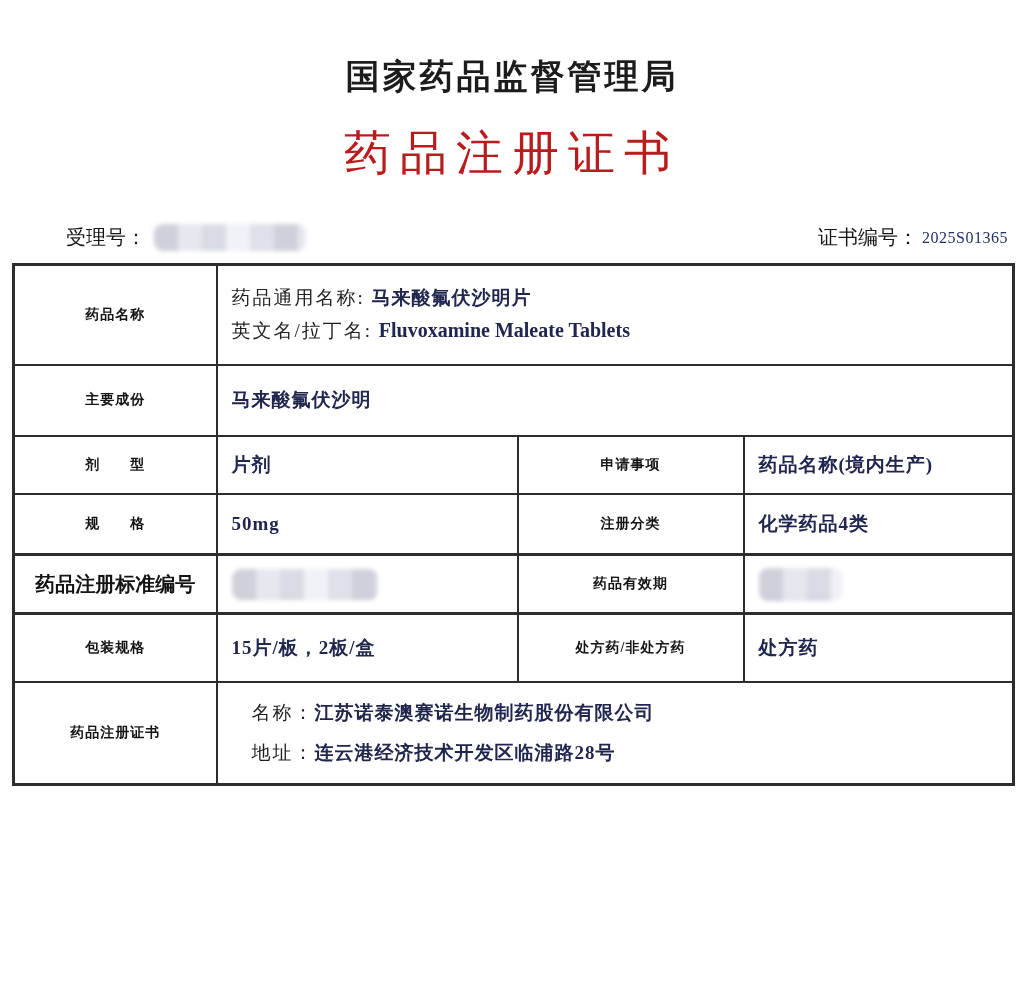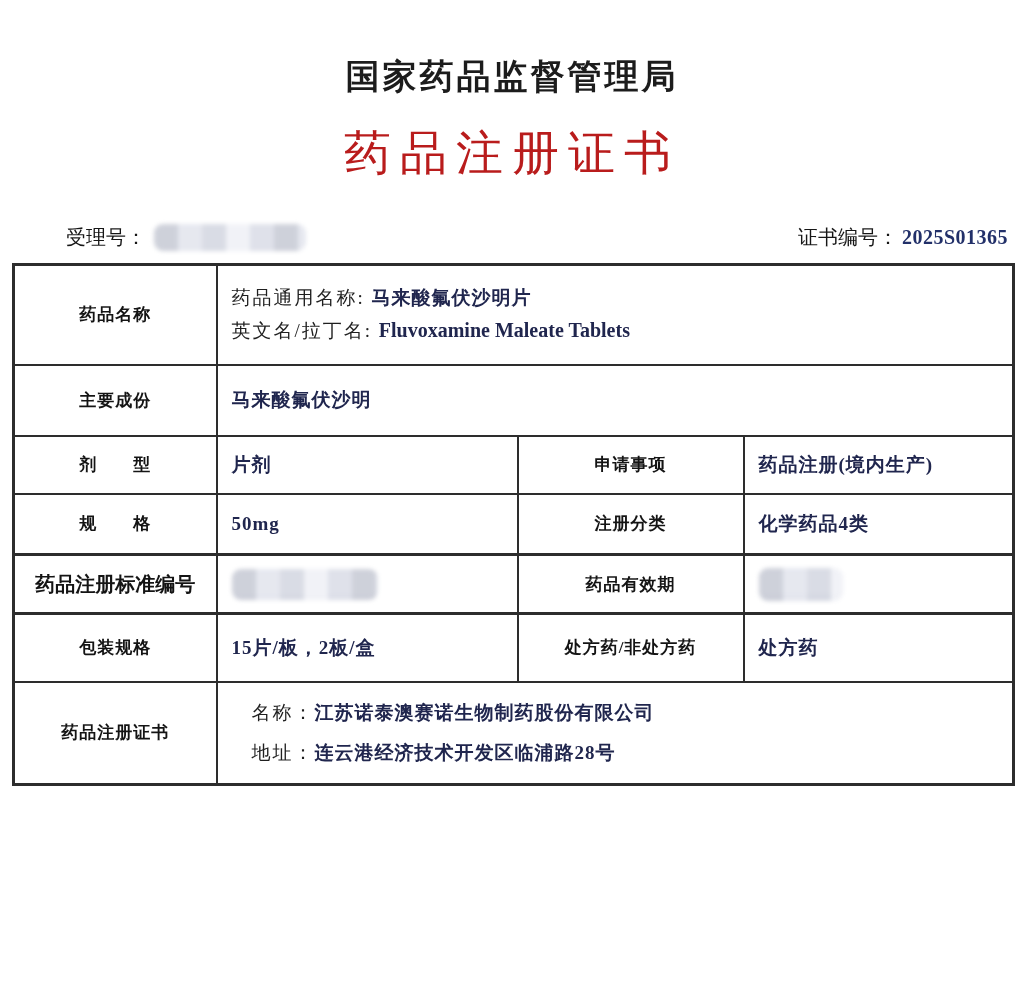--- a/index.html
+++ b/index.html
@@ -25,22 +25,22 @@
     font-size: 47px; font-weight: 500; letter-spacing: 9px; color: #b91c1c;
   }
   .meta {
     position: absolute; top: 224px; left: 18px; right: 16px;
     display: flex; justify-content: space-between; align-items: center;
     font-size: 20px;
     margin-left: 48px;
   }
   .meta .left, .meta .right { display: flex; align-items: center; }
   .certnum {
-    font-weight: 700; color: #223069; margin-left: 4px;
-    font-size: 20px; letter-spacing: 0.5px;
+    font-weight: 400; color: #223069; margin-left: 4px;
+    font-size: 16px; letter-spacing: 0.5px;
   }
 
   
   .redact {
     display: inline-block;
     background:
       repeating-linear-gradient(90deg,
         rgba(201,204,214,0.85) 0 24px, rgba(229,231,239,0.9) 24px 48px,
         rgba(212,215,225,0.8) 48px 72px, rgba(241,242,247,0.95) 72px 96px,
         rgba(220,222,232,0.85) 96px 120px),
@@ -65,21 +65,21 @@
     position: absolute; top: 263px; left: 12px;
     width: 1000px; table-layout: fixed; border-collapse: collapse;
     background: #ffffff;
   }
   table.cert { border: 3px solid #2d2d2d; }
   table.cert td { border: 2px solid #2d2d2d; vertical-align: middle; }
   tr.r5 td, tr.r6 td { border-top-width: 3px; }
 
   td.lbl {
     text-align: center;
-    font-weight: 700; font-size: 17px; letter-spacing: 1px; color: #141414;
+    font-weight: 700; font-size: 14px; letter-spacing: 1px; color: #141414;
     padding: 2px 2px;
   }
   td.lbl.long { font-size: 20px; letter-spacing: 0; }
   td.val {
     padding: 2px 20px 2px 14px;
     font-size: 19px;
   }
   .pfx { color: #1f1f1f; letter-spacing: 2px; font-weight: 400; }
   .v   { color: #20264e; font-weight: 700; letter-spacing: 1px; }
   .v.latin { letter-spacing: 0; font-size: 20px; }
@@ -134,21 +134,21 @@
 
     <tr class="r2">
       <td class="lbl">主要成份</td>
       <td class="val" colspan="3"><span class="v">马来酸氟伏沙明</span></td>
     </tr>
 
     <tr class="r3">
       <td class="lbl">剂　　型</td>
       <td class="val"><span class="v">片剂</span></td>
       <td class="lbl">申请事项</td>
-      <td class="val"><span class="v">药品注册(境内生产)</span></td>
+      <td class="val"><span class="v">药品名称(境内生产)</span></td>
     </tr>
 
     <tr class="r4">
       <td class="lbl">规　　格</td>
       <td class="val"><span class="v">50mg</span></td>
       <td class="lbl">注册分类</td>
       <td class="val"><span class="v">化学药品4类</span></td>
     </tr>
 
     <tr class="r5">

